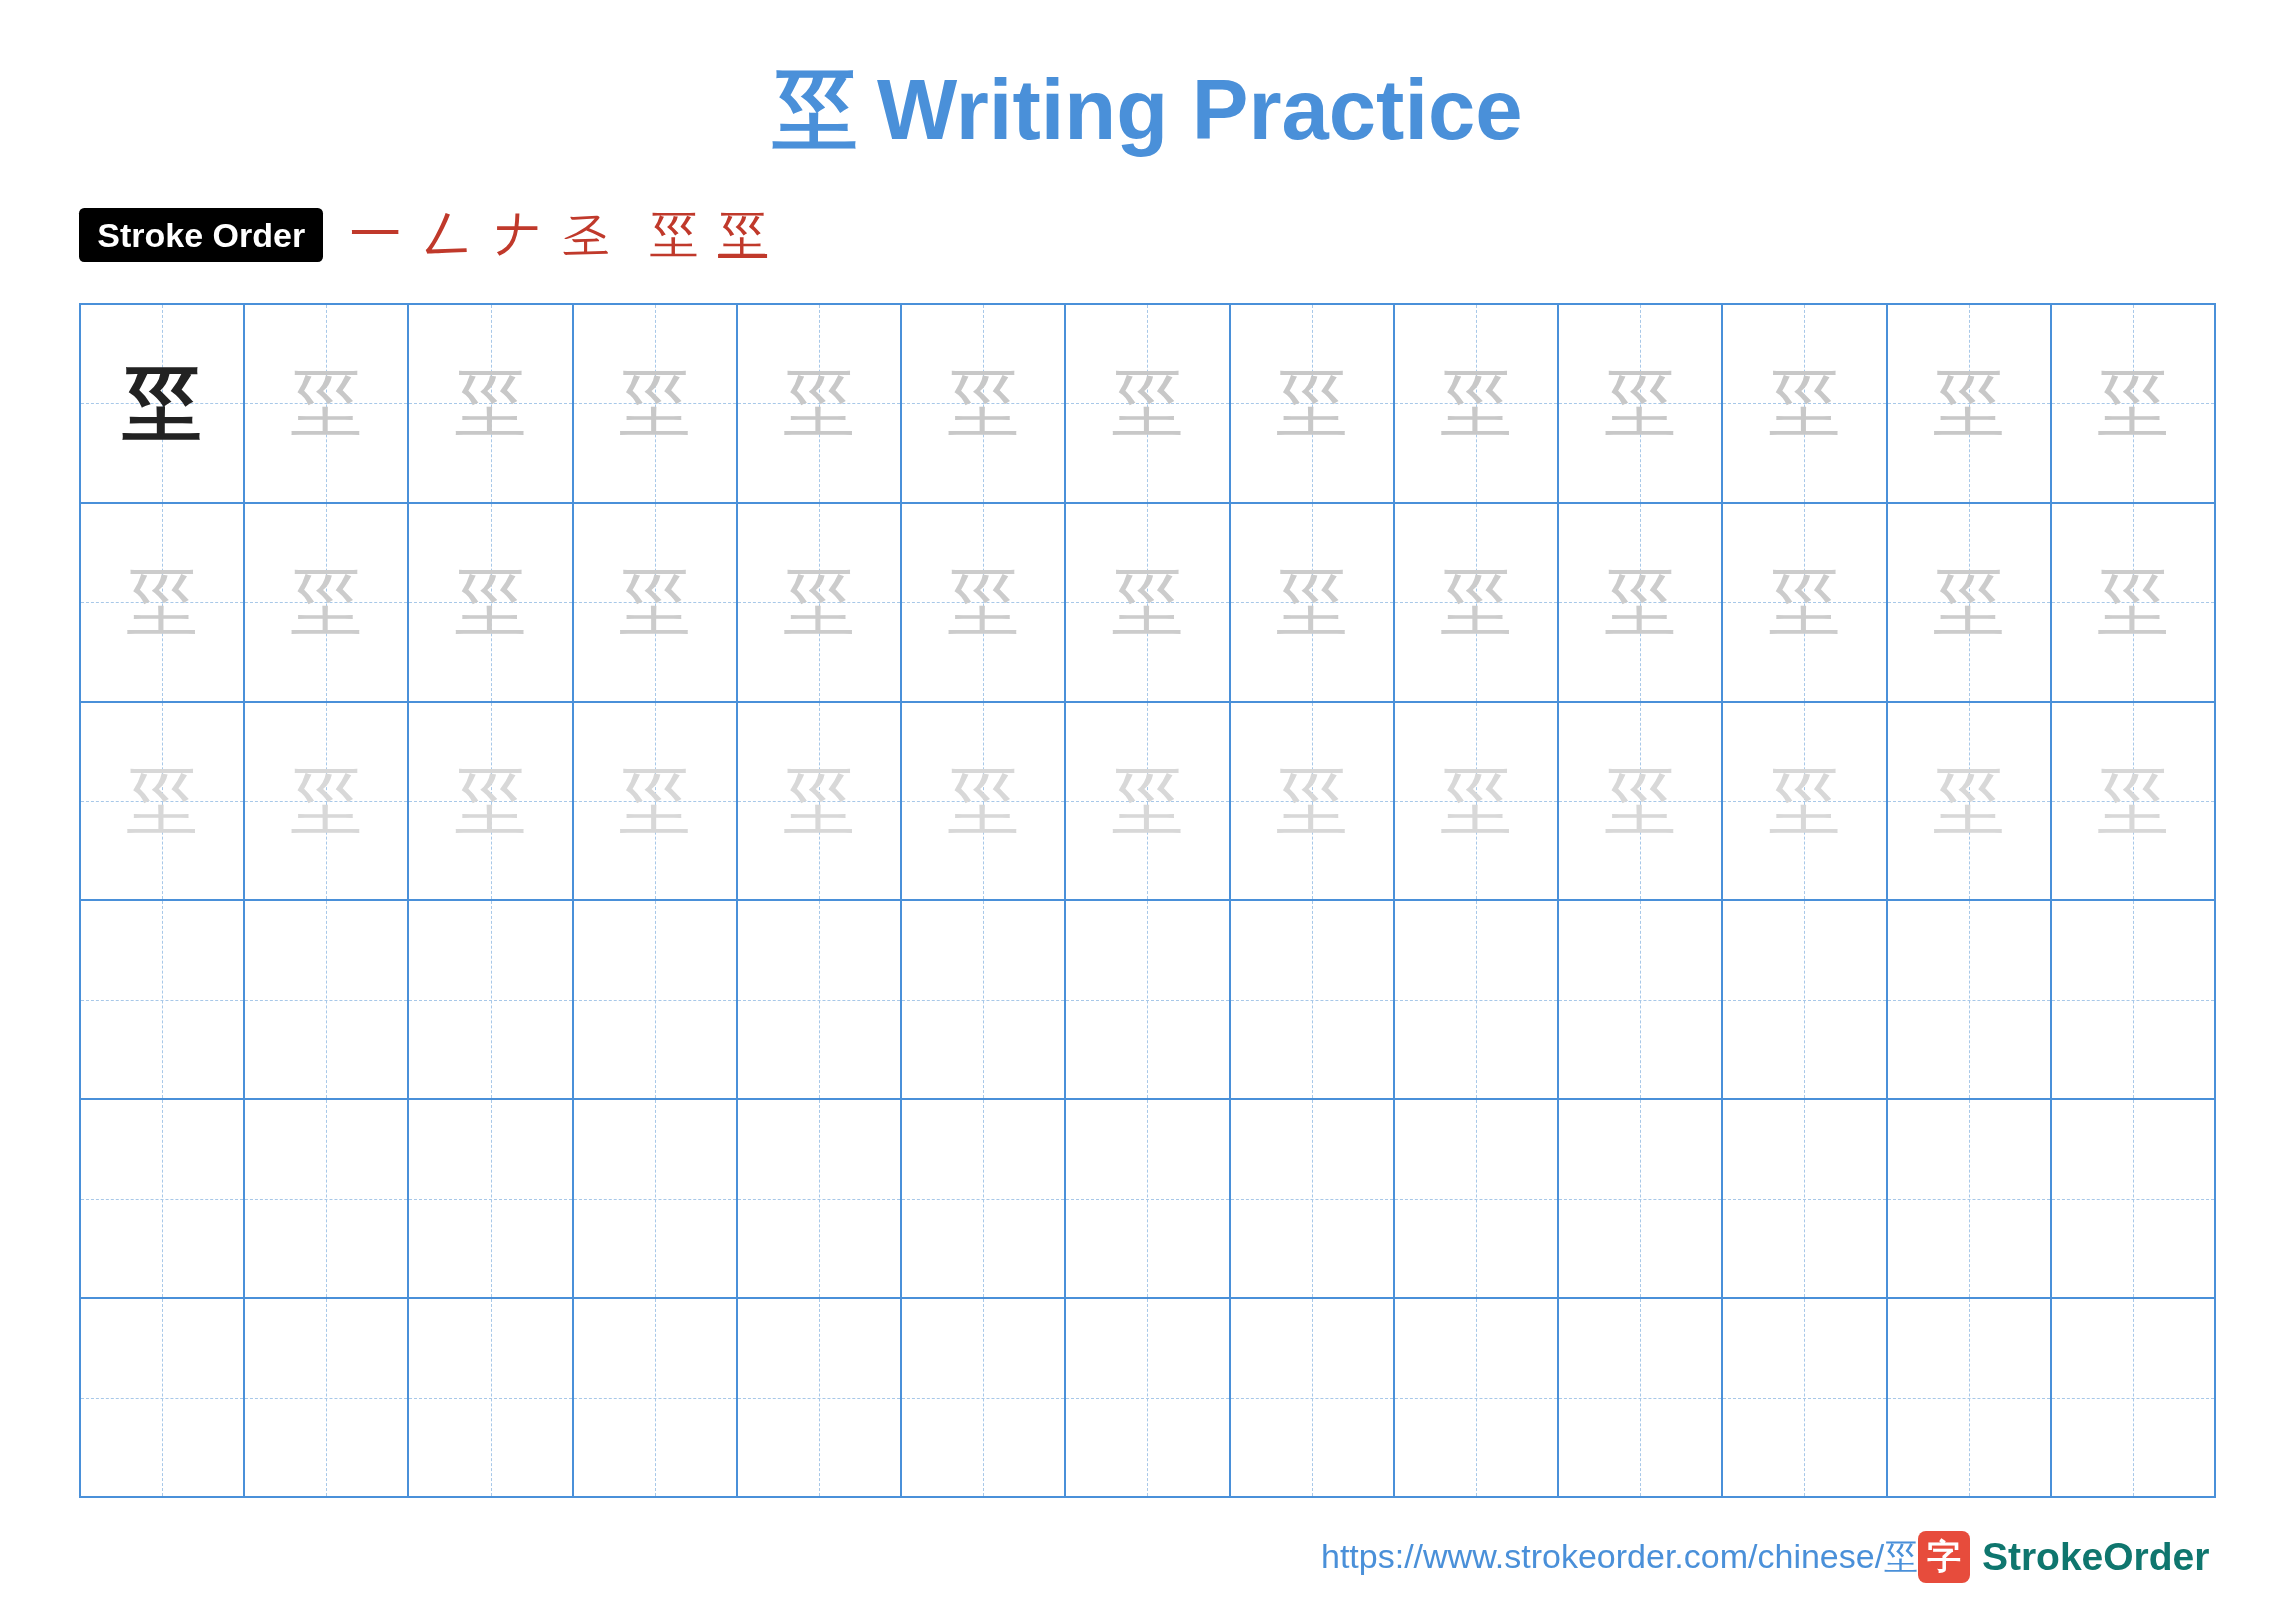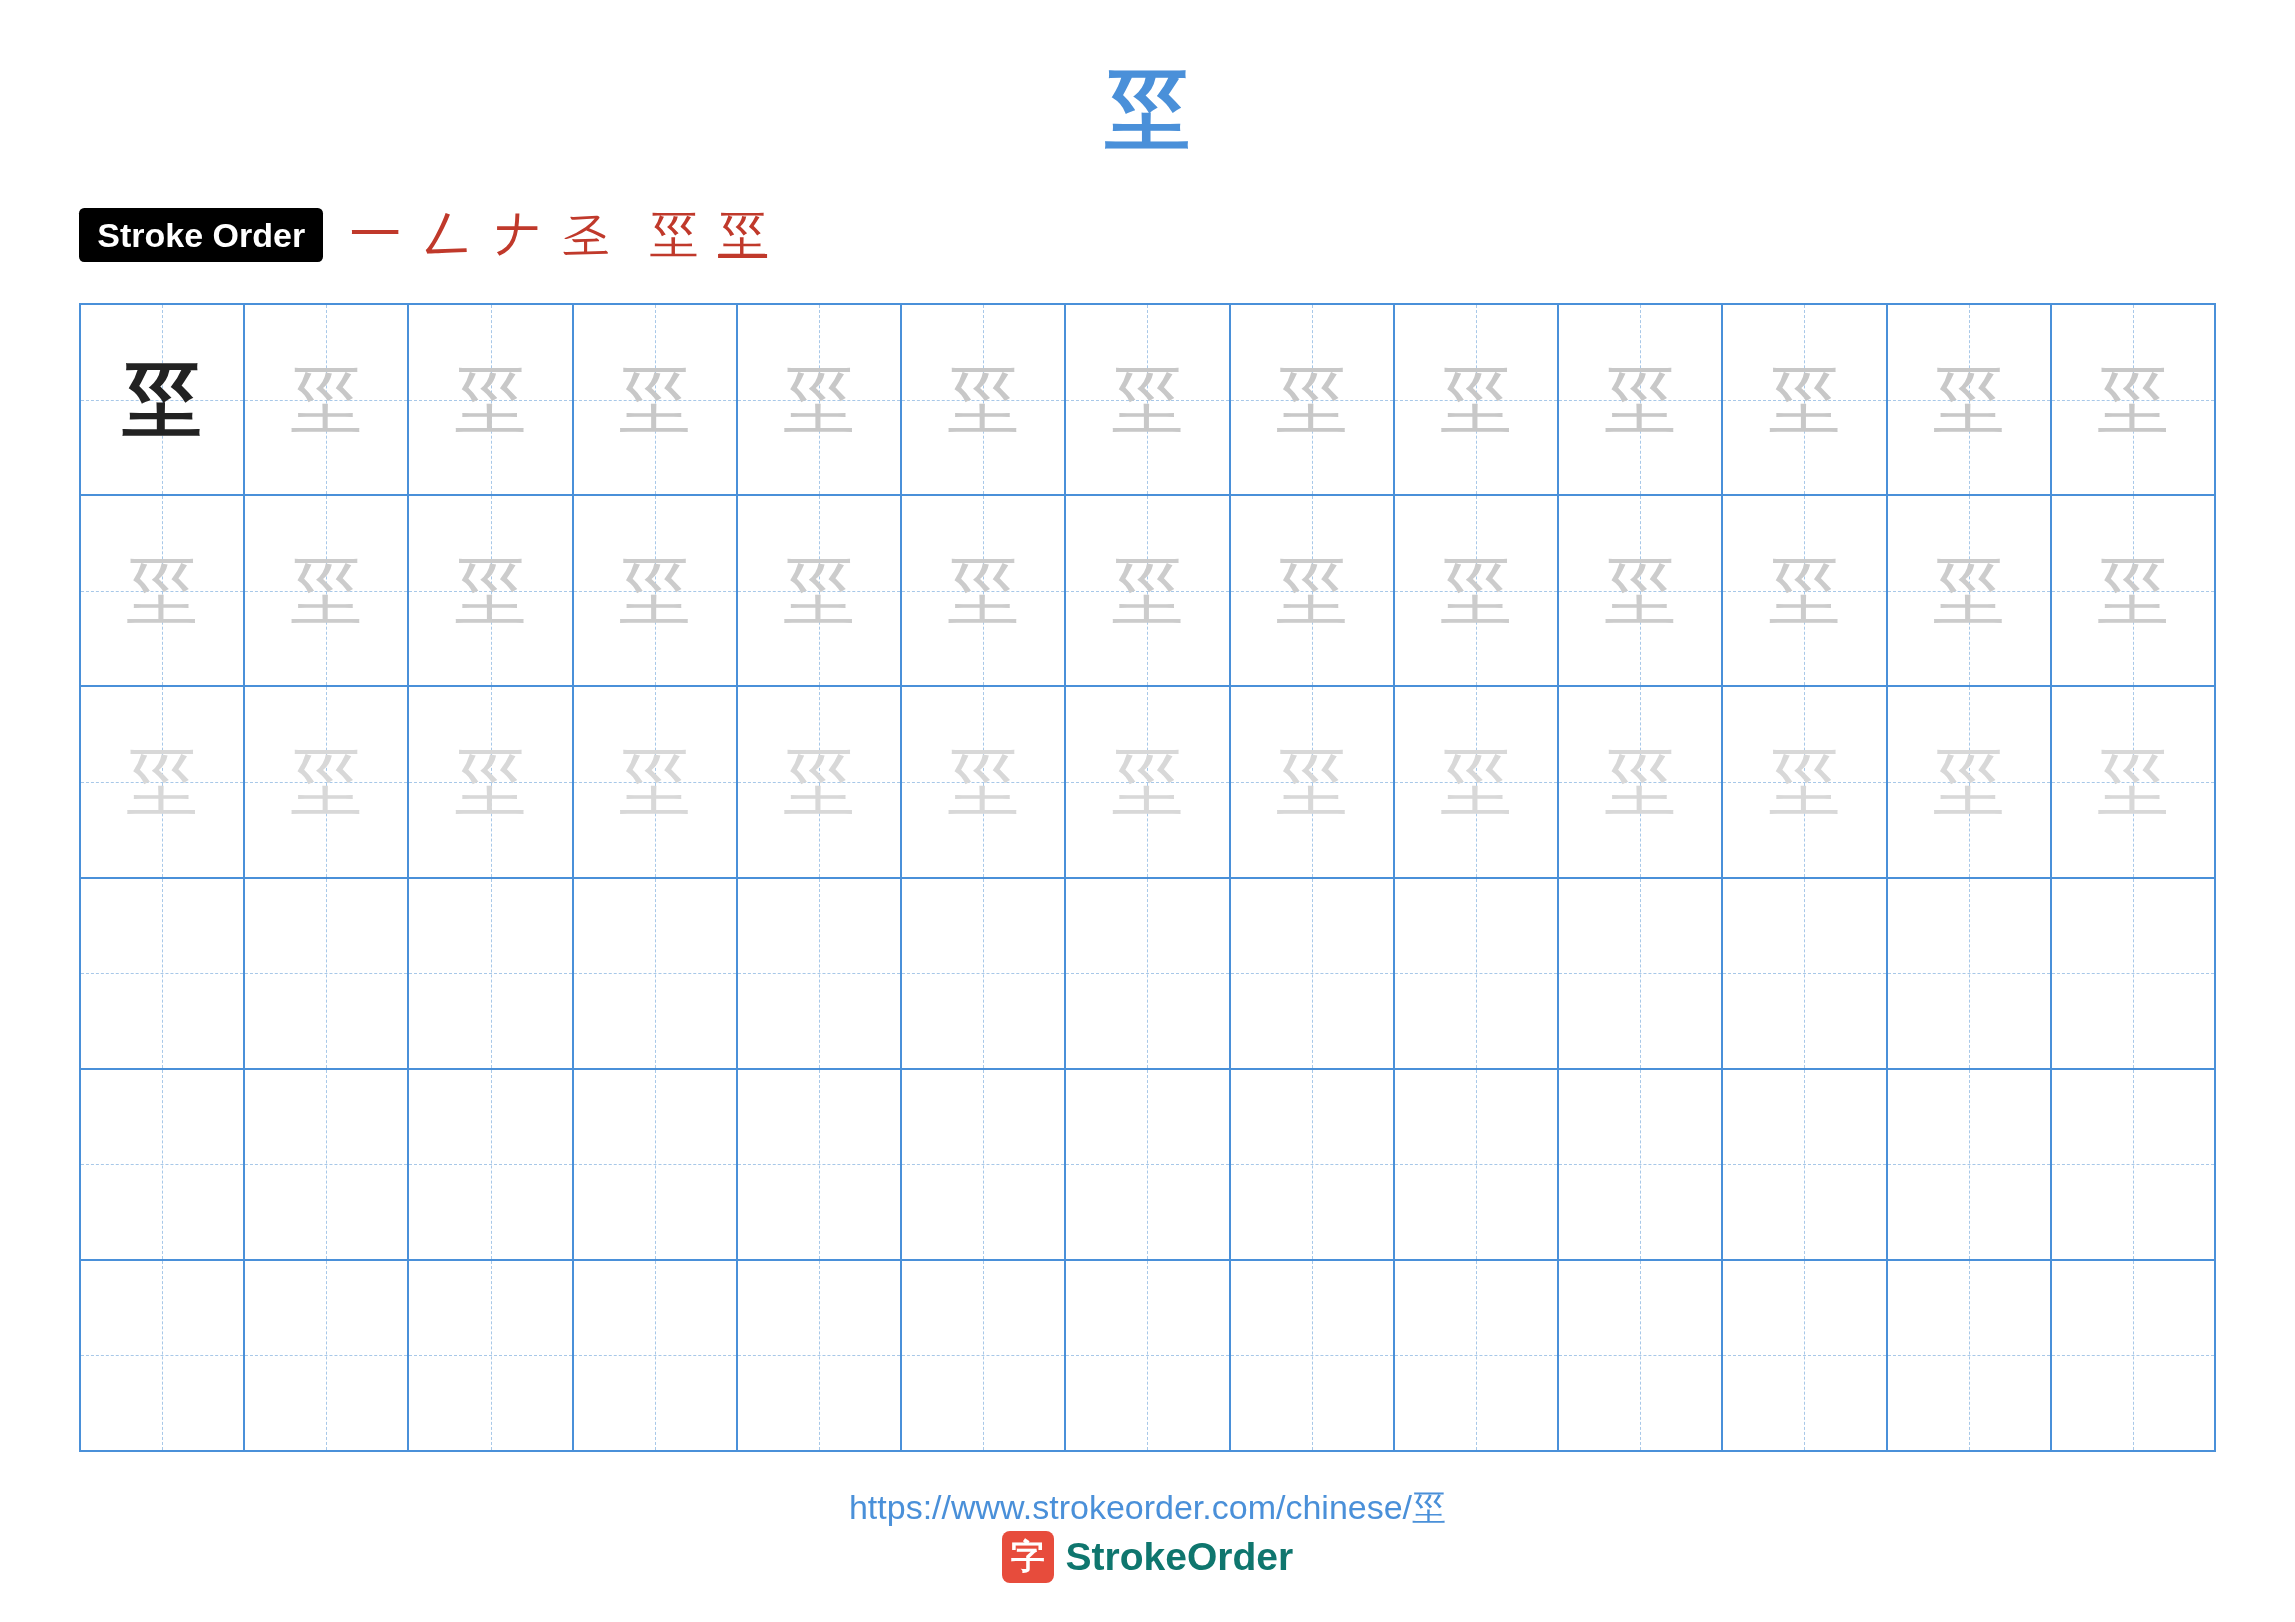--- a/index.html
+++ b/index.html
@@ -127,25 +127,24 @@
     }
 
     .cell-char.lighter {
       color: #d8d8d8;
       font-size: 72px;
     }
 
     
     .footer {
       display: flex;
-      justify-content: space-between;
+      justify-content: flex-end;
       align-items: center;
       margin-top: 33px;
       padding: 0 6.5px;
-      flex-direction: column;
     }
     .footer-url {
       color: #4a90d9;
       font-size: 34px;
       text-decoration: none;
     }
     .footer-logo {
       display: flex;
       align-items: center;
       gap: 11.8px;
@@ -170,20 +169,21 @@
     }
   </style>
 </head>
 <body>
 
 <div class="page">
 
   <div class="title-area">
     <h1>
       <span class="title-char">坙</span>
+      <span class="title-text">Writing Practice</span>
     </h1>
   </div>
 
   <div class="stroke-order-row">
     <div class="stroke-order-badge">Stroke Order</div>
     <div class="stroke-steps">
       <span class="stroke-step">一</span>
       <span class="stroke-step">𠃋</span>
       <span class="stroke-step" style="font-size:49px;">𠂇</span>
       <span class="stroke-step" style="font-size:49px;">𢀖</span>

